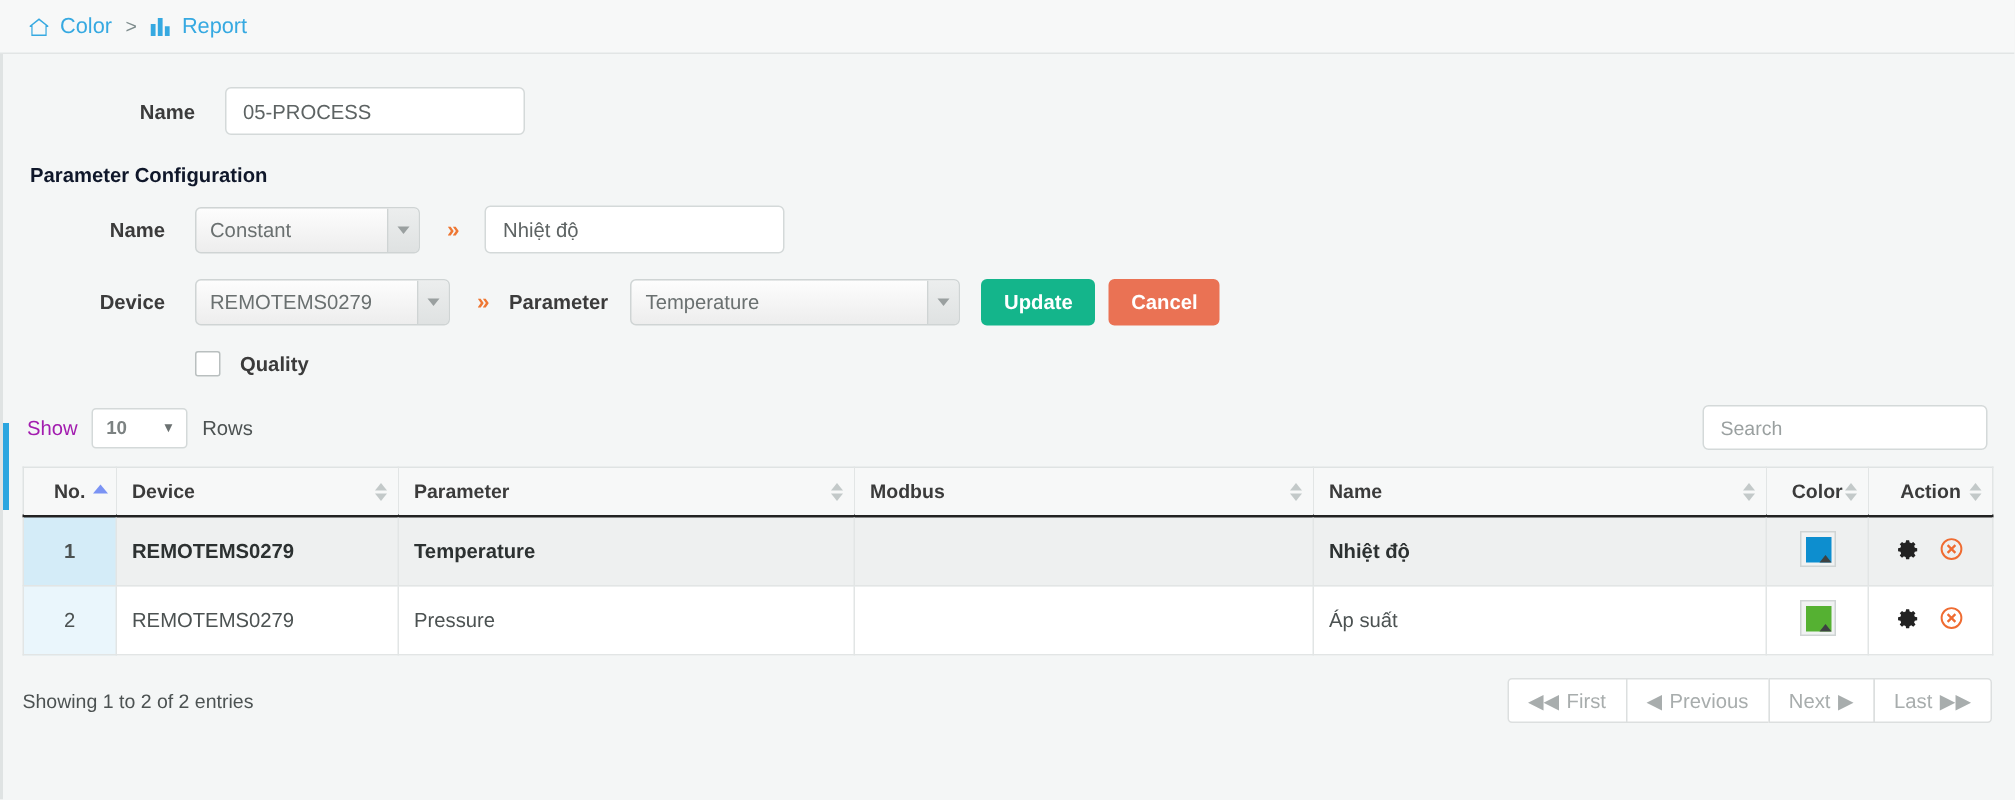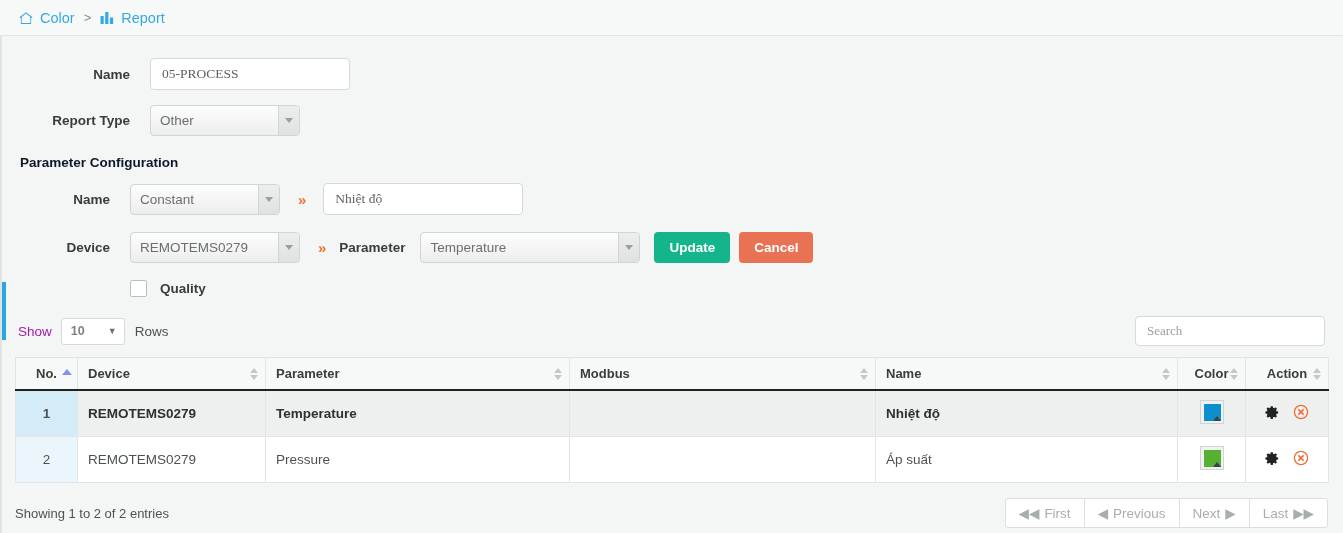--- a/index.html
+++ b/index.html
@@ -55,21 +55,21 @@
     color:#3b3b3b;
     text-align:right;
   }
 
   .txtinput {
     border:1px solid #d4d9d9;
     border-radius:4px;
     background:#fff;
     height:32px;
     padding:0 11px;
-    font-family:Liberation Serif, serif;
+    font-family:Liberation Sans, sans-serif;
     font-size:13.5px;
     color:#5d6363;
     outline:none;
   }
   .txtinput::placeholder { color:#9aa0a0; }
 
   .selbox {
     height:31px;
     border:1px solid #cfd4d4;
     border-radius:4px;
@@ -250,29 +250,20 @@
 <div id="left-border"></div>
 <div id="left-accent"></div>
 
 <div class="form-area">
 
   <div class="frow" style="margin-top:12px;">
     <div class="flabel" style="width:130px;">Name</div>
     <input class="txtinput" style="margin-left: 20px; width: 200px;" value="05-PROCESS">
   </div>
 
-  <div class="frow" style="margin-top:15px;">
-    <div class="flabel" style="width:130px;">Report Type</div>
-    <div class="selbox" style="margin-left:20px;width:150px;">
-      <span class="sel-val">Other</span>
-      <span class="sel-btn">
-          <i class="caret"></i>
-        </span>
-    </div>
-  </div>
 
   <div style="margin-top:19px;padding-left:20px;font-weight:bold;font-size:13.5px;color:#0f172a;">Parameter Configuration</div>
 
   <div class="frow" style="margin-top:13px;">
     <div class="flabel" style="width:110px;">Name</div>
     <div class="selbox" style="margin-left:20px;width:150px;">
       <span class="sel-val">Constant</span>
       <span class="sel-btn">
           <i class="caret"></i>
         </span>

